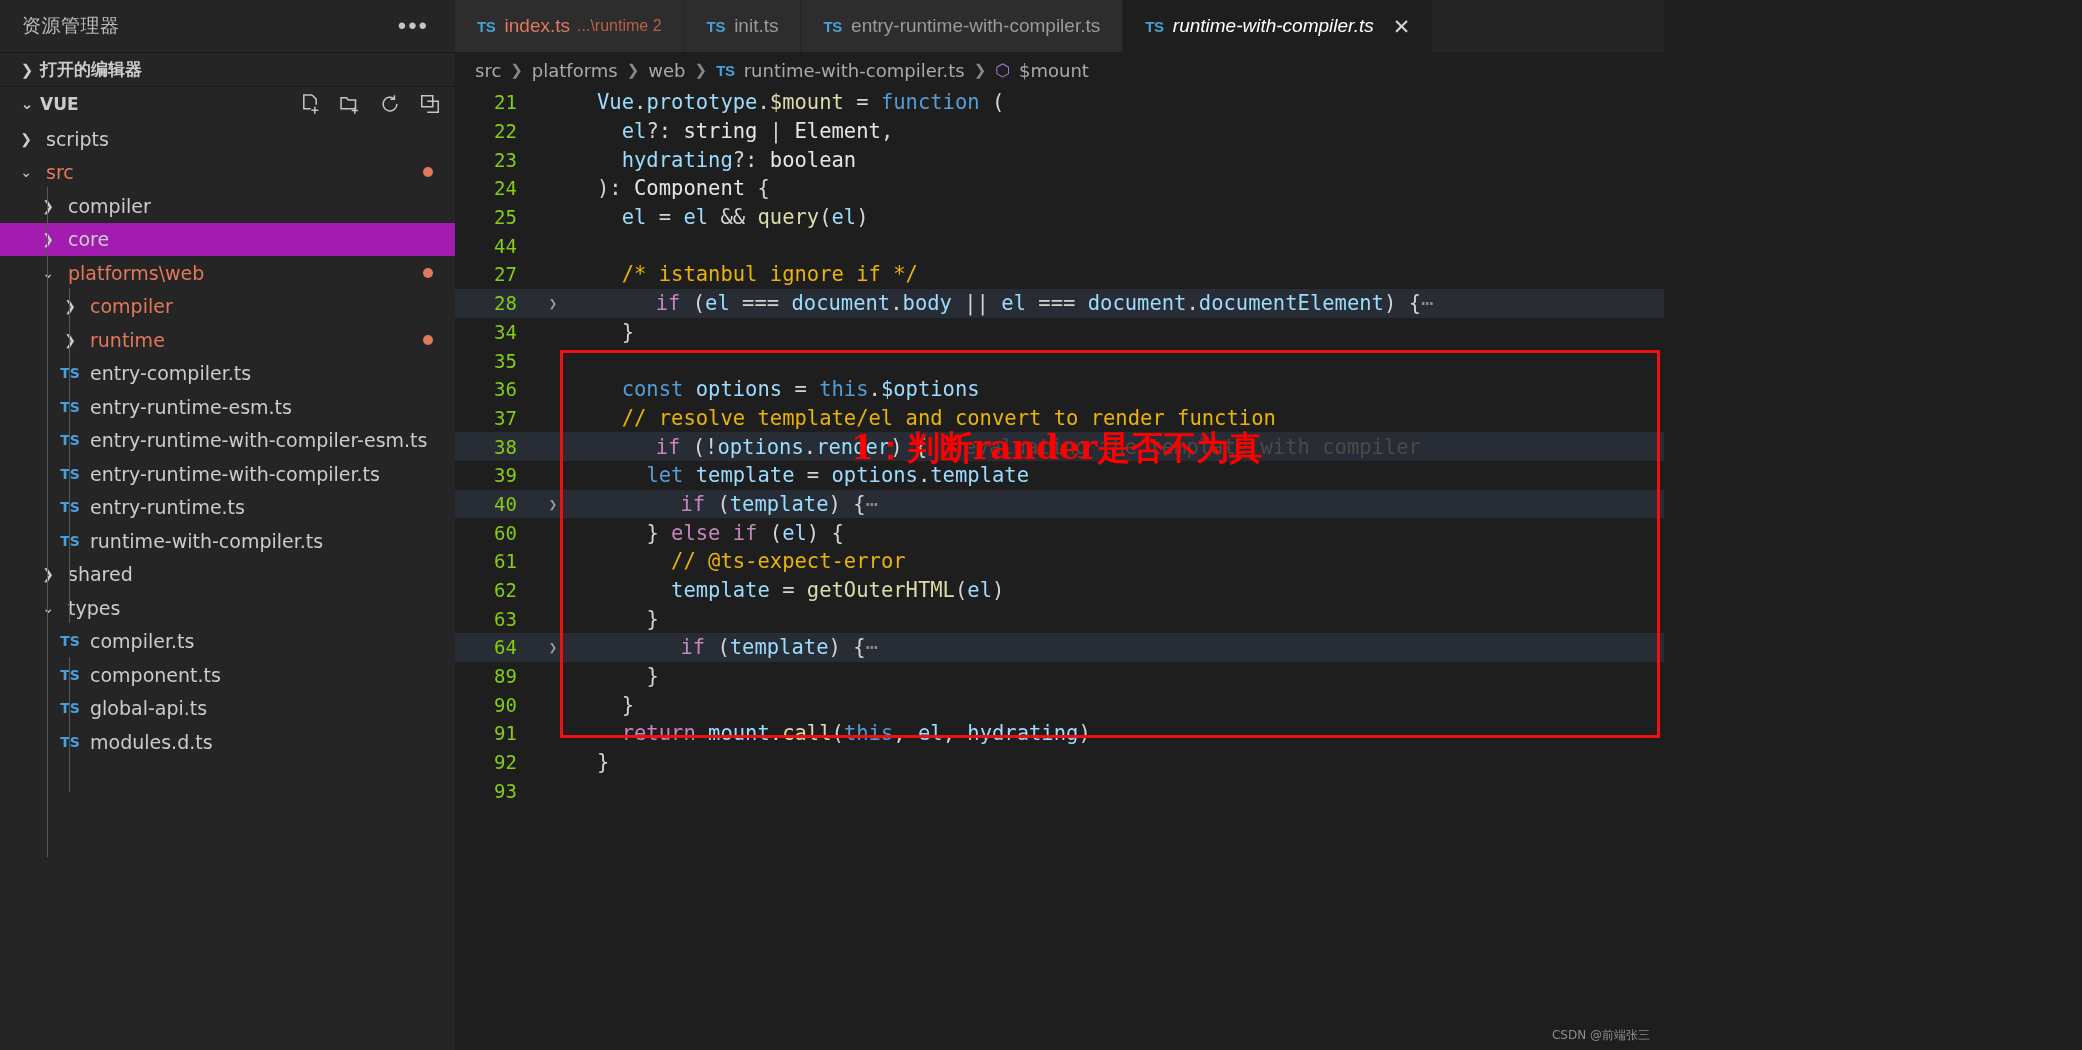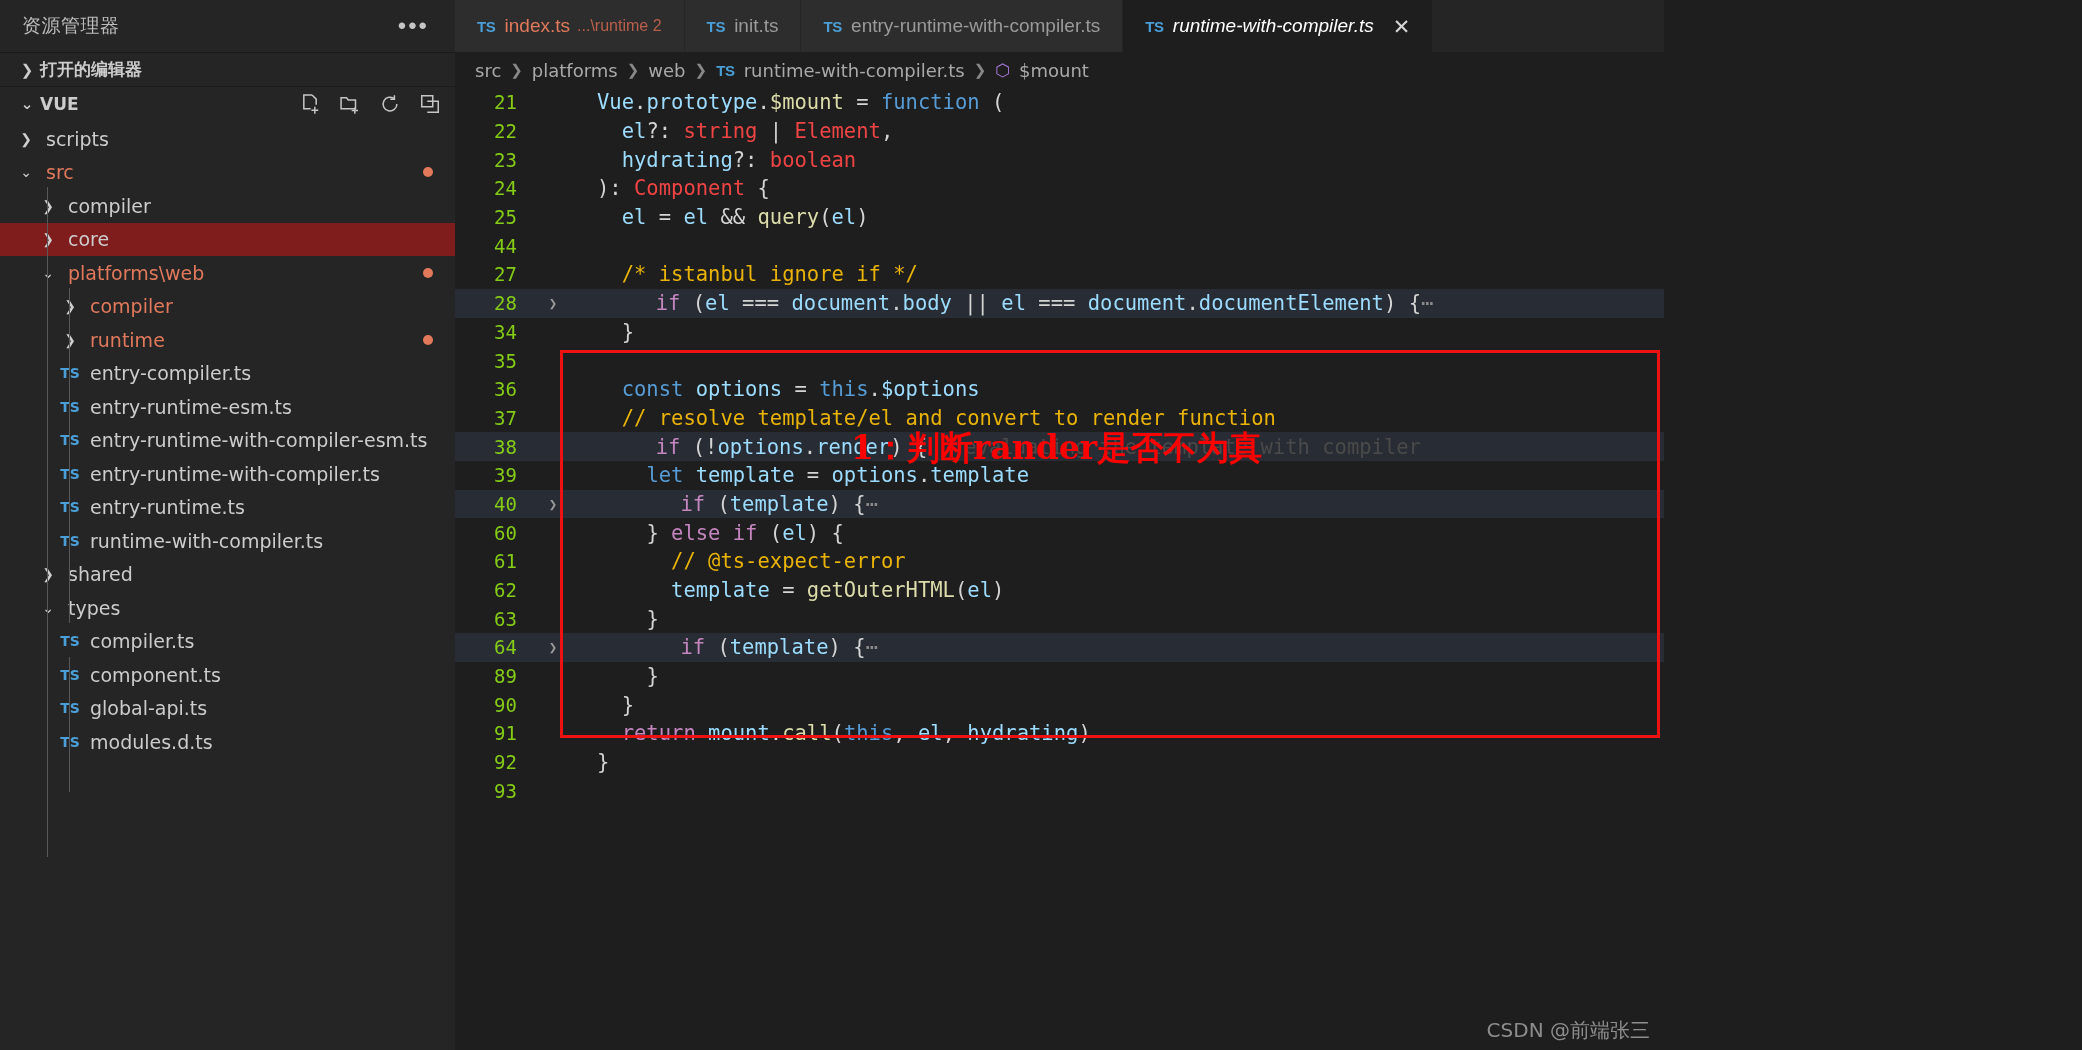--- a/index.html
+++ b/index.html
@@ -67,21 +67,21 @@
   .sh-actions { display: flex; gap: 18px; align-items: center; }
   .sh-actions svg { display:block; }
 
   .tree { flex: 1 1 auto; overflow: hidden; padding-top: 2px; }
   .row {
     display: flex; align-items: center; height: 33.5px;
     position: relative; color: #cccccc; font-size: 19px;
     font-family: "DejaVu Sans", "Liberation Sans", sans-serif;
     padding-right: 14px;
   }
-  .row.selected { background: #7f1d1d; }
+  .row.selected { background: #a21caf; }
   .row .arrow { width: 24px; text-align: center; color: #cfcfcf; font-size: 14px; flex: 0 0 24px;}
   .row .tsi { color: #4a9fd8; font-size: 14px; font-weight: bold; width: 24px; flex: 0 0 24px; text-align:center; }
   .row .nm { margin-left: 8px; white-space: nowrap; }
   .row .dot { position: absolute; right: 22px; width: 10px; height: 10px; border-radius: 50%; background: #e2795b; }
   .mod-color { color: #e2795b; }
   .guide { position: absolute; top: 0; bottom: 0; width: 1px; background: #585858; }
 
   
   .editor { flex: 1 1 auto; background: #1e1e1e; display: flex; flex-direction: column; min-width: 0; position: relative; }
   .breadcrumb {
@@ -97,41 +97,41 @@
   .cline.hl { background: #282c34; gap: 17px; }
   .gutter { width: 68px; flex: 0 0 68px; text-align: right; color: #84cc16; font-size: 19px; padding-right: 6px;}
   .fold { width: 26px; flex: 0 0 26px; text-align: center; color: #9a9a9a; font-size: 14px; }
   .code { flex: 1 1 auto; color: #d4d4d4; margin-left: 48px; }
 
   
   .t-kw { color: #c586c0; }
   .t-ctrl { color: #569cd6; }
   .t-var { color: #9cdcfe; }
   .t-fn  { color: #dcdcaa; }
-  .t-type{ color: #ef4444; }
+  .t-type{ color: #e5e5e5; }
   .t-cmt { color: #eab308; }
   .t-op  { color: #d4d4d4; }
   .t-fold { color: #8a8a8a; }
 
   .ghost { color: #4a4a4a; font-style: normal; }
 
   
   .redbox {
     position: absolute; border: 3px solid #ee1111;
     pointer-events: none;
   }
   .annot {
     position: absolute; color: #ff0000;
     font-family: "DejaVu Serif", "Liberation Serif", serif;
     font-size: 33px; font-weight: 600; white-space: nowrap;
   }
 
   .watermark {
     position: absolute; right: 14px; bottom: 6px;
-    color: #8d8d8d; font-size: 20px;
+    color: #8d8d8d; font-size: 12px;
     font-family: "DejaVu Sans","Liberation Sans", sans-serif;
   }
 </style>
 </head>
 <body>
 
 <div id="app">
 
   <div class="topband">
 

